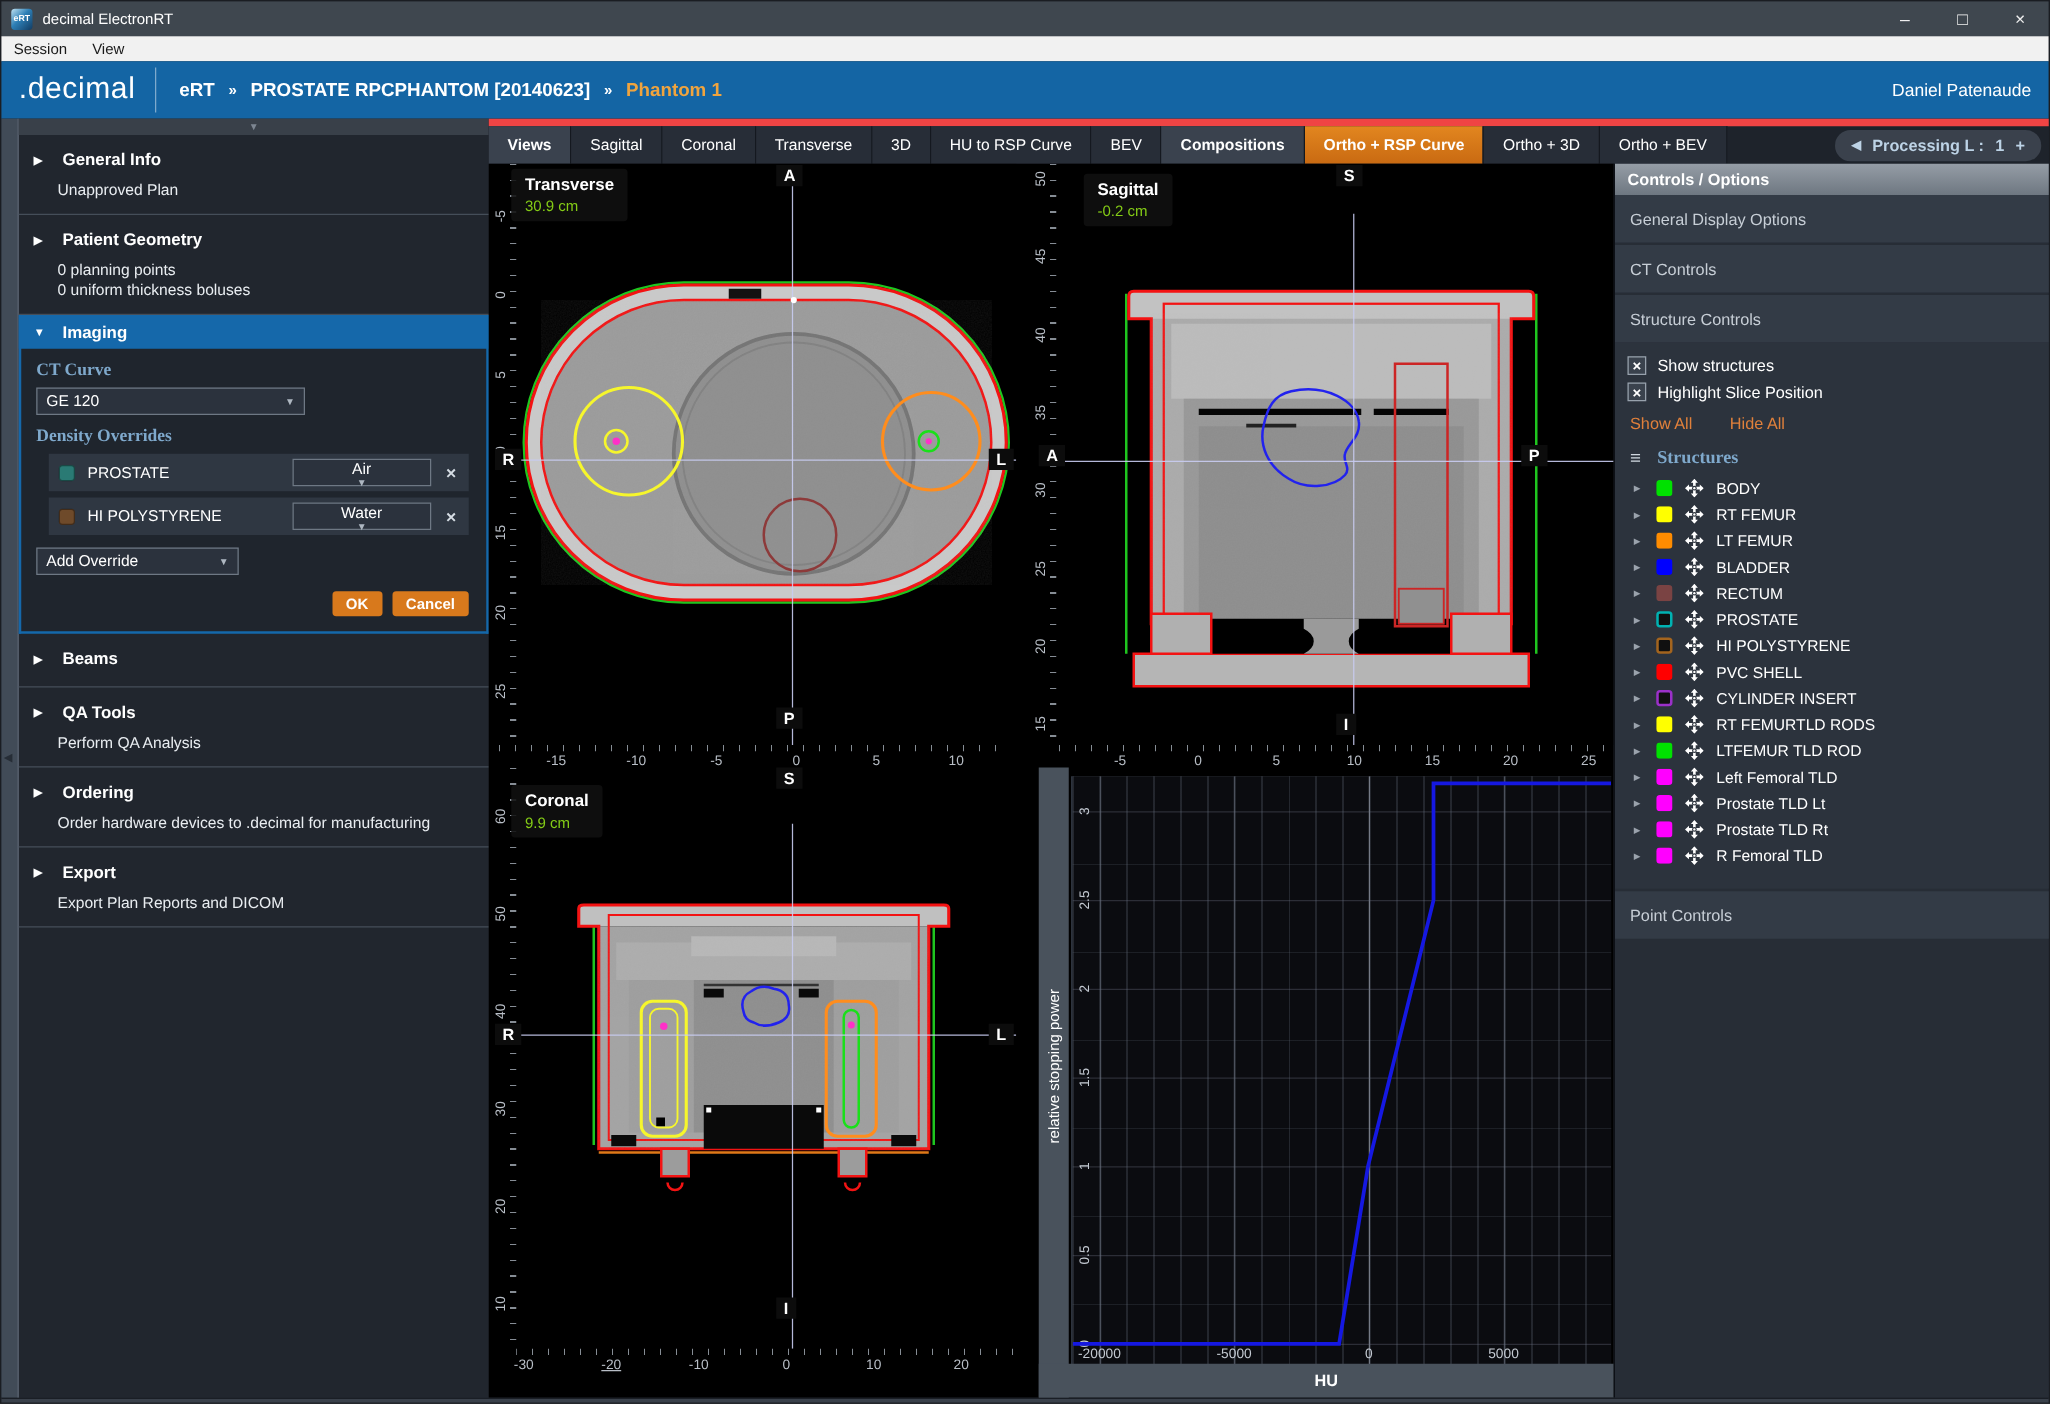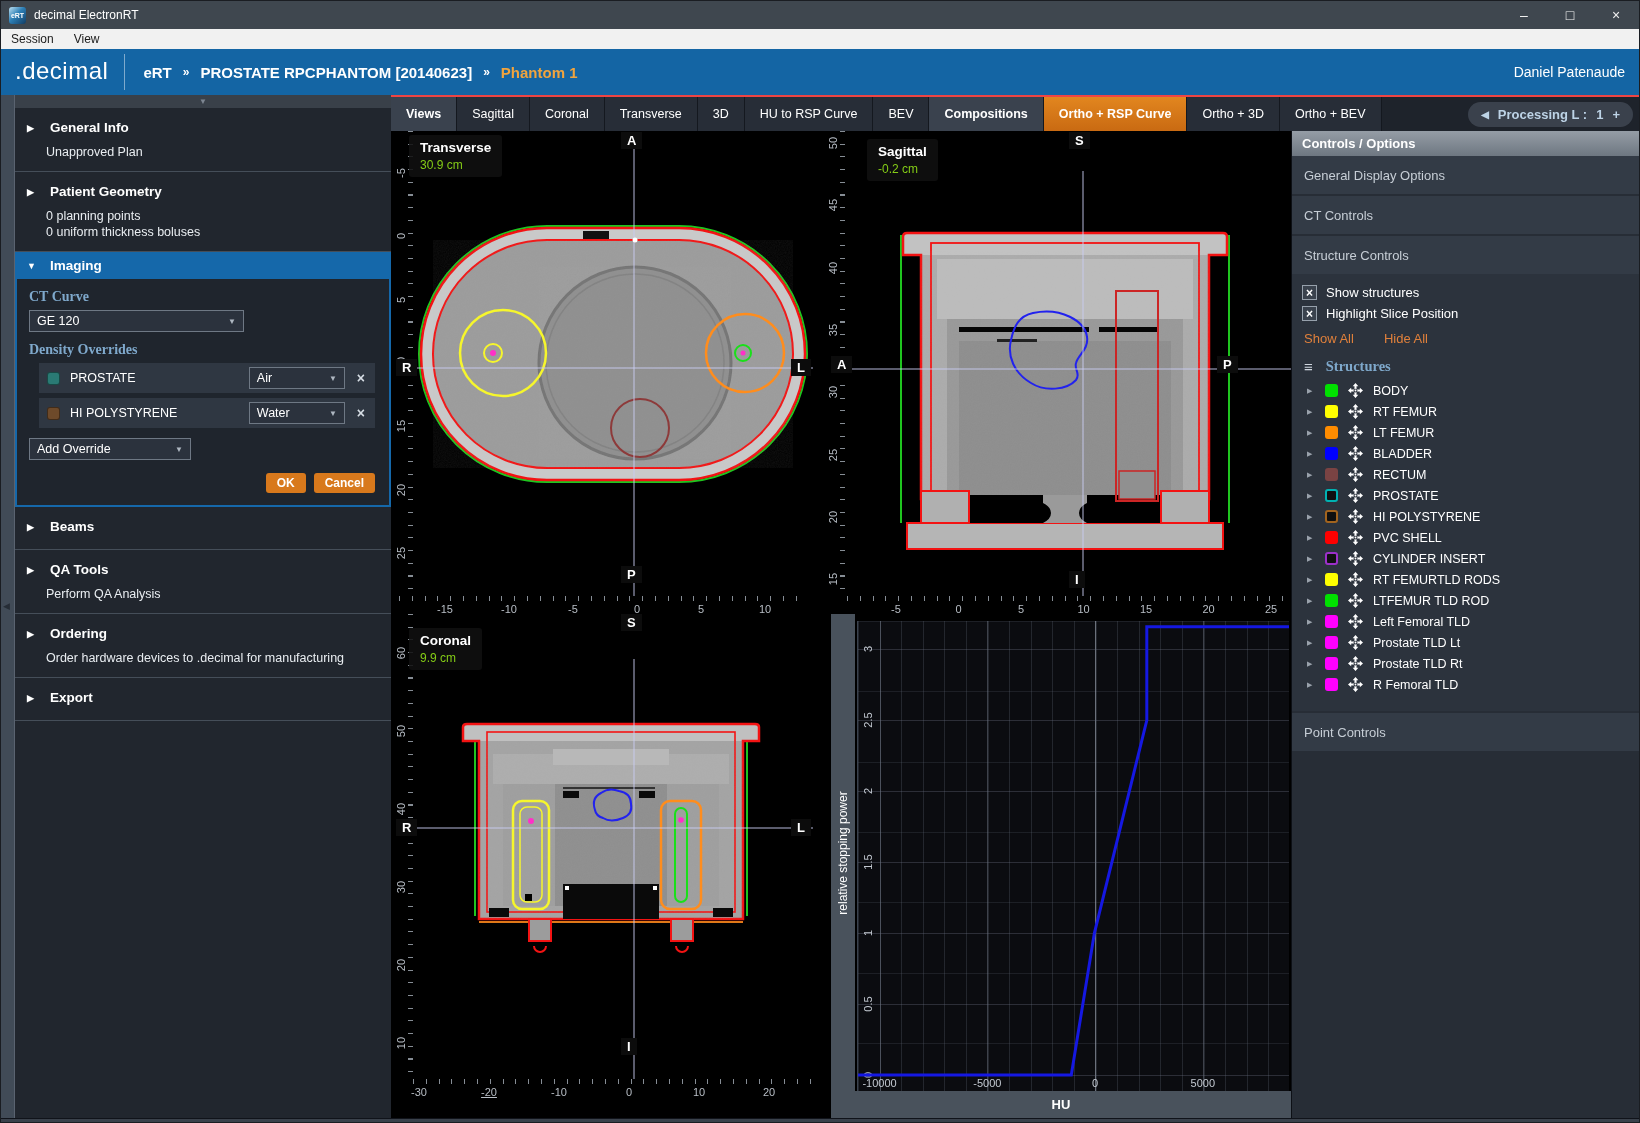--- a/index.html
+++ b/index.html
@@ -36,29 +36,29 @@
   .sec-line{padding:7px 12px 0 31px;color:#e9edf1;font-size:12.5px;}
   .sec-imaging{border:2px solid #1568aa;border-top:none;padding:0 0 12px;background:#1f252d;}
   .sec-header.active{background:#1568aa;padding:6px 0 6px 12px;margin:0 -2px;}
   .field-label{font-family:"Liberation Serif",serif;font-weight:bold;color:#7fa9cc;font-size:14px;padding:10px 12px 5px;}
   .dropdown{height:22px;background:#2b323d;border:1px solid #6e7884;color:#fff;font-size:12.5px;display:flex;align-items:center;justify-content:space-between;padding:0 7px;}
   .dd-caret{font-size:8px;color:#aeb7c1;}
   .ct-dd{width:215px;margin:0 12px;}
   .override-row{display:flex;align-items:center;height:30px;background:#2f3742;margin:0 14px 5px 22px;padding:0 8px;gap:10px;}
   .swatch{width:13px;height:13px;border-radius:3px;border:1px solid rgba(0,0,0,.4);flex-shrink:0;}
   .ov-name{flex:1;color:#fff;}
-  .ov-dd{width:96px;}
+  .ov-dd{width:111px;flex-direction:column;}
   .ov-x{color:#d6dde4;font-weight:bold;font-size:14px;padding:0 2px;}
   .add-dd{width:162px;margin:10px 12px 0;}
   .btn-row{display:flex;justify-content:flex-end;gap:8px;padding:13px 14px 0;}
   .btn{background:#d8791c;color:#fff;font-weight:bold;font-size:12px;border-radius:3px;padding:3px 11px;}
 
   
   .right-wrap{width:1250px;display:flex;flex-direction:column;}
-  .tabbar{height:36px;background:#1e232b;border-top:2px solid #ef4444;display:flex;align-items:stretch;position:relative;}
+  .tabbar{height:36px;background:#1e232b;border-top:6px solid #ef4444;display:flex;align-items:stretch;position:relative;}
   .tab{display:flex;align-items:center;padding:0 15px;color:#fff;font-size:12.5px;background:#272d37;border-right:1px solid #14181f;white-space:nowrap;}
   .tab.group{background:#3a424e;font-weight:bold;}
   .tab.active{background:linear-gradient(#e2861f,#c96a12);font-weight:bold;}
   .tab-spacer{flex:1;}
   .processing-pill{align-self:center;display:flex;align-items:center;gap:9px;background:#3a414c;border-radius:13px;height:25px;padding:0 13px;color:#bdd3e6;font-size:13px;font-weight:bold;margin-right:8px;}
   .pill-ic{font-size:10px;}
 
   .content-row{display:flex;height:987px;}
   .viewport{width:900px;background:#000;position:relative;flex-shrink:0;}
 
@@ -231,20 +231,21 @@
             <span>Ordering</span>
           </div>
           <div class="sec-line">Order hardware devices to .decimal for manufacturing</div>
         </div>
 
         <div class="sec">
           <div class="sec-header">
             <span class="sec-arrow">▶</span>
             <span>Export</span>
           </div>
+          <div class="sec-line">Export Plan Reports and DICOM</div>
         </div>
       </div>
     </div>
 
     <div class="right-wrap">
 
       <div class="tabbar">
 
           <div class="tab group">
             <span>Views</span>
@@ -478,21 +479,21 @@
                 <span style="left: 356px;">20</span>
             </div>
           </div>
 
           <div class="vcell" style="left:432px;top:483px;width:468px;height:504px;">
             <div class="chart-strip-y">
               <div class="chart-ylabel">relative stopping power</div>
             </div>
             <div class="plot">
                 <div class="grid-v" style="left: 21.55px;"></div>
-                <div class="xtick" style="left: 21.55px;">-10000</div>
+                <div class="xtick" style="left: 21.55px;">-20000</div>
                 <div class="grid-v" style="left: 129.3px;"></div>
                 <div class="xtick" style="left: 129.3px;">-5000</div>
                 <div class="grid-v axis" style="left: 237.05px;"></div>
                 <div class="xtick" style="left: 237.05px;">0</div>
                 <div class="grid-v" style="left: 344.8px;"></div>
                 <div class="xtick" style="left: 344.8px;">5000</div>
                 <div class="grid-h" style="top: 453.976px;"></div>
                 <div class="ytick" style="top: 453.976px;">0</div>
                 <div class="grid-h" style="top: 383.042px;"></div>
                 <div class="ytick" style="top: 383.042px;">0.5</div>

